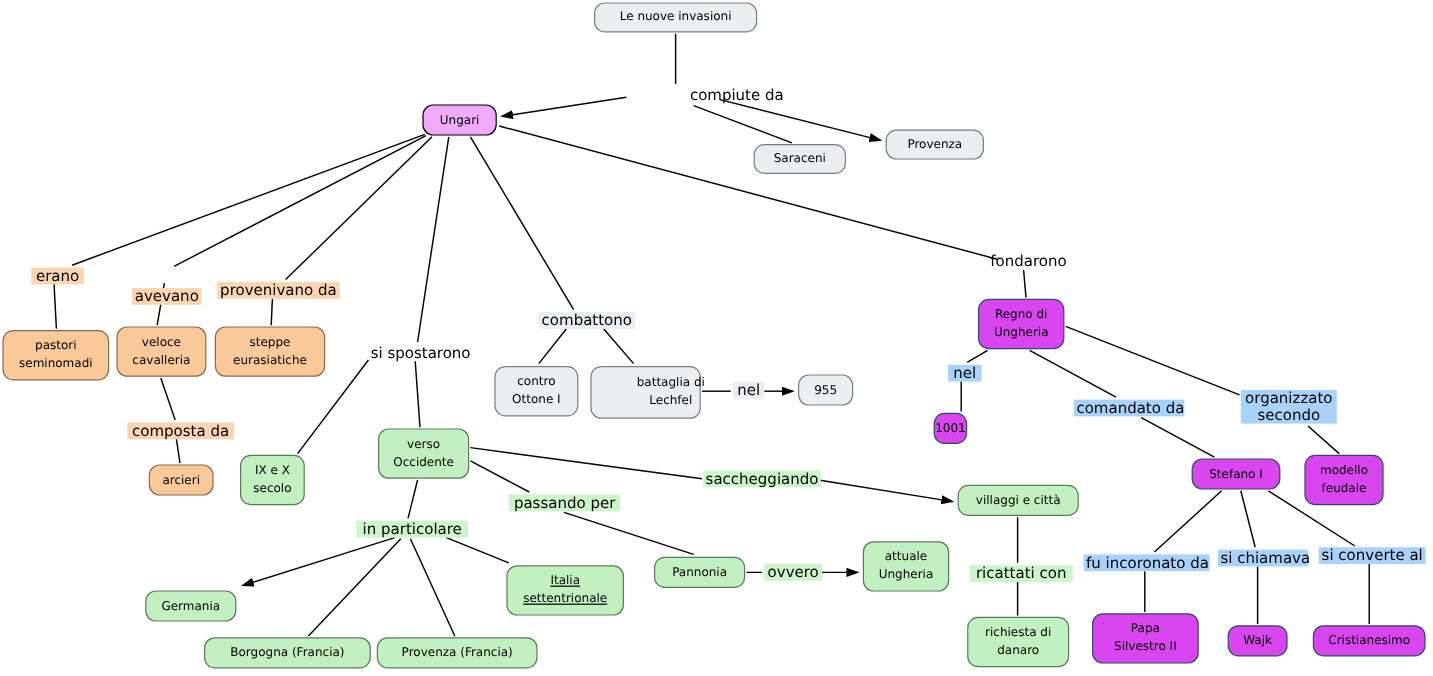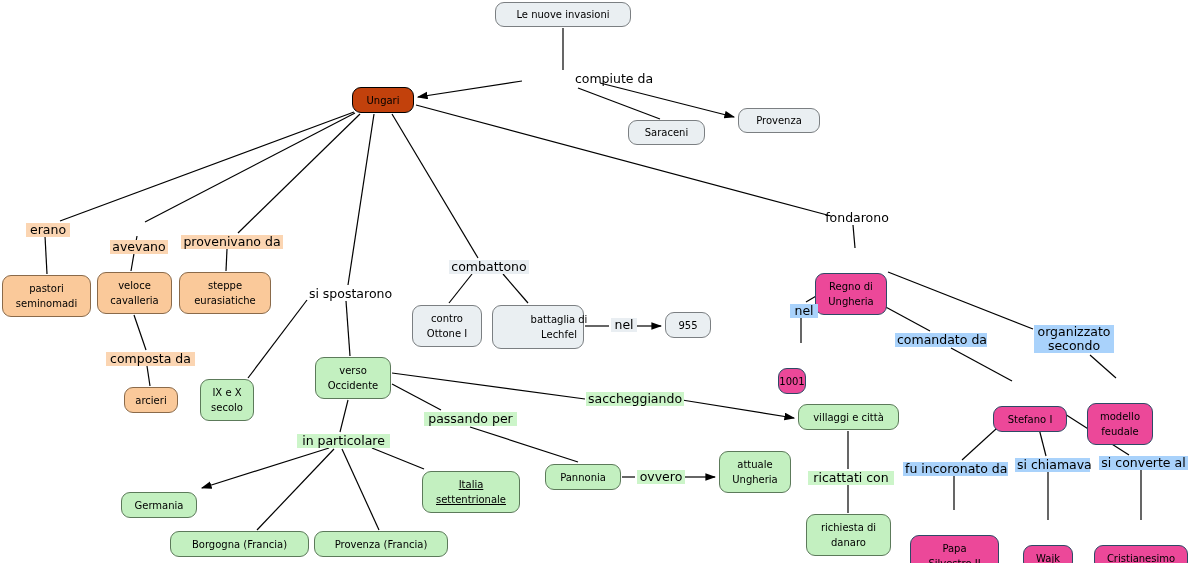--- a/index.html
+++ b/index.html
@@ -7,24 +7,24 @@
        font-family:"DejaVu Sans","Liberation Sans",sans-serif;}
   #map{position:absolute;left:0;top:0;width:1194px;height:563px;}
   svg.edges{position:absolute;left:0;top:0;width:1194px;height:563px;pointer-events:none;}
 
   .node{position:absolute;box-sizing:border-box;display:flex;align-items:center;
         justify-content:center;text-align:center;border-radius:9px;
         font-size:10px;line-height:15px;color:#000;white-space:pre;padding:2px 6px;}
 
   
   .n-gray   {background:#eaeff2;border:1.6px solid #7b7f82;}
-  .n-yellow {background:#c2410c;border:1.6px solid #000000;}
+  .n-yellow {background:#f0abfc;border:1.6px solid #000000;}
   .n-orange {background:#fac99a;border:1.6px solid #8a6a4a;}
   .n-green  {background:#c3f0c0;border:1.6px solid #5c7a5a;}
-  .n-blue   {background:#ec4899;border:1.6px solid #2d4a66;margin-top:24px;}
+  .n-blue   {background:#d946ef;border:1.6px solid #2d4a66;}
 
   .lbl{position:absolute;font-size:12.5px;line-height:14px;color:#000;
        white-space:pre;text-align:center;padding:0 2px;}
   .l-plain  {background:transparent;}
   .l-gray   {background:#e9eef2;}
   .l-orange {background:#fbd5b2;}
   .l-green  {background:#ccf5c9;}
   .l-blue   {background:#a9d2fb;}
 </style>
 </head>

